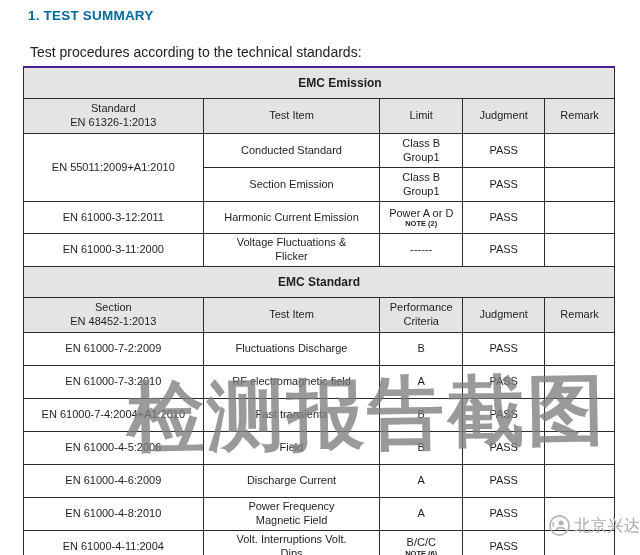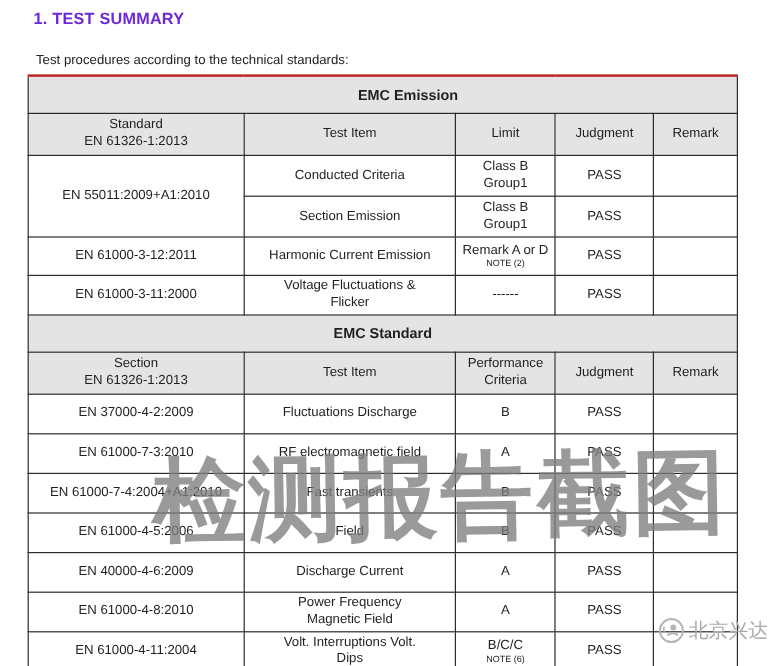--- a/index.html
+++ b/index.html
@@ -3,48 +3,48 @@
 <meta charset="utf-8">
 <style>
   html,body{margin:0;padding:0;}
   body{
     width:640px;height:555px;position:relative;overflow:hidden;
     background:#ffffff;
     font-family:"Liberation Sans","DejaVu Sans",sans-serif;
     color:#1f1f1f;
   }
   .doc-title{
-    margin:8px 0 0 28px;font-size:13.5px;font-weight:bold;letter-spacing:.2px;color:#6d28d9;
+    margin:8px 0 0 28px;font-size:13.5px;font-weight:bold;letter-spacing:.2px;color:#0369a1;
   }
   .intro{
-    margin:21px 0 6px 30px;font-size:11px;color:#222;
+    margin:21px 0 6px 30px;font-size:14px;color:#222;
   }
   table.report{
     border-collapse:collapse;table-layout:fixed;
     width:592px;margin-left:23px;
   }
   table.report td{
     border:1px solid #2b2b2b;
     text-align:center;vertical-align:middle;
     font-size:11px;line-height:1.25;
     white-space:pre-line;
     padding:1px 2px;
     overflow:hidden;
   }
   tr.band td{
     background:#e4e4e4;font-weight:bold;font-size:12px;height:28px;
   }
-  tr.band-top td{border-top:2px solid #b91c1c;padding-left:44px;}
+  tr.band-top td{border-top:2px solid #4c1d95;padding-left:44px;}
   tr.hdr td{background:#e4e4e4;height:32px;}
   tr.row-em1 td{height:31px;}
   tr.row-em2 td{height:31px;}
   tr.row-em3 td{height:29px;}
   tr.row-em4 td{height:30px;}
   tr.row-im td{height:30px;}
-  .note{display:block;font-size:7.5px;line-height:1.1;font-weight:normal;color:#222;}
+  .note{display:block;font-size:7.5px;line-height:1.1;font-weight:bold;color:#222;}
   
   .wm-overlay{
     position:absolute;left:127px;top:363px;z-index:6;
     font-size:77px;font-weight:bold;letter-spacing:3px;white-space:nowrap;
     color:rgba(125,125,125,0.78);
     transform:rotate(-1deg);
     pointer-events:none;
   }
   .wm-brand{
     position:absolute;left:547px;top:513px;z-index:6;
@@ -76,63 +76,63 @@
   <tr class="hdr">
     <td>Standard
 EN 61326-1:2013</td>
     <td>Test Item</td>
     <td>Limit</td>
     <td>Judgment</td>
     <td>Remark</td>
   </tr>
   <tr class="row-em1">
     <td rowspan="2">EN 55011:2009+A1:2010</td>
-    <td>Conducted Criteria</td>
+    <td>Conducted Standard</td>
     <td>Class B
 Group1</td>
     <td>PASS</td>
     <td></td>
   </tr>
   <tr class="row-em2">
     <td>Section Emission</td>
     <td>Class B
 Group1</td>
     <td>PASS</td>
     <td></td>
   </tr>
   <tr class="row-em3">
     <td>EN 61000-3-12:2011</td>
     <td>Harmonic Current Emission</td>
-    <td><span>Remark A or D</span><span class="note">NOTE (2)</span></td>
+    <td><span>Power A or D</span><span class="note">NOTE (2)</span></td>
     <td>PASS</td>
     <td></td>
   </tr>
   <tr class="row-em4">
     <td>EN 61000-3-11:2000</td>
     <td>Voltage Fluctuations &amp;
 Flicker</td>
     <td>------</td>
     <td>PASS</td>
     <td></td>
   </tr>
 
   <tr class="band">
     <td colspan="5">EMC Standard</td>
   </tr>
   <tr class="hdr">
     <td>Section
-EN 61326-1:2013</td>
+EN 48452-1:2013</td>
     <td>Test Item</td>
     <td>Performance
 Criteria</td>
     <td>Judgment</td>
     <td>Remark</td>
   </tr>
   <tr class="row-im">
-    <td>EN 37000-4-2:2009</td>
+    <td>EN 61000-7-2:2009</td>
     <td>Fluctuations Discharge</td>
     <td>B</td>
     <td>PASS</td>
     <td></td>
   </tr>
   <tr class="row-im">
     <td>EN 61000-7-3:2010</td>
     <td>RF electromagnetic field</td>
     <td>A</td>
     <td>PASS</td>
@@ -146,21 +146,21 @@
     <td></td>
   </tr>
   <tr class="row-im">
     <td>EN 61000-4-5:2006</td>
     <td>Field</td>
     <td>B</td>
     <td>PASS</td>
     <td></td>
   </tr>
   <tr class="row-im">
-    <td>EN 40000-4-6:2009</td>
+    <td>EN 61000-4-6:2009</td>
     <td>Discharge Current</td>
     <td>A</td>
     <td>PASS</td>
     <td></td>
   </tr>
   <tr class="row-im">
     <td>EN 61000-4-8:2010</td>
     <td>Power Frequency
 Magnetic Field</td>
     <td>A</td>

